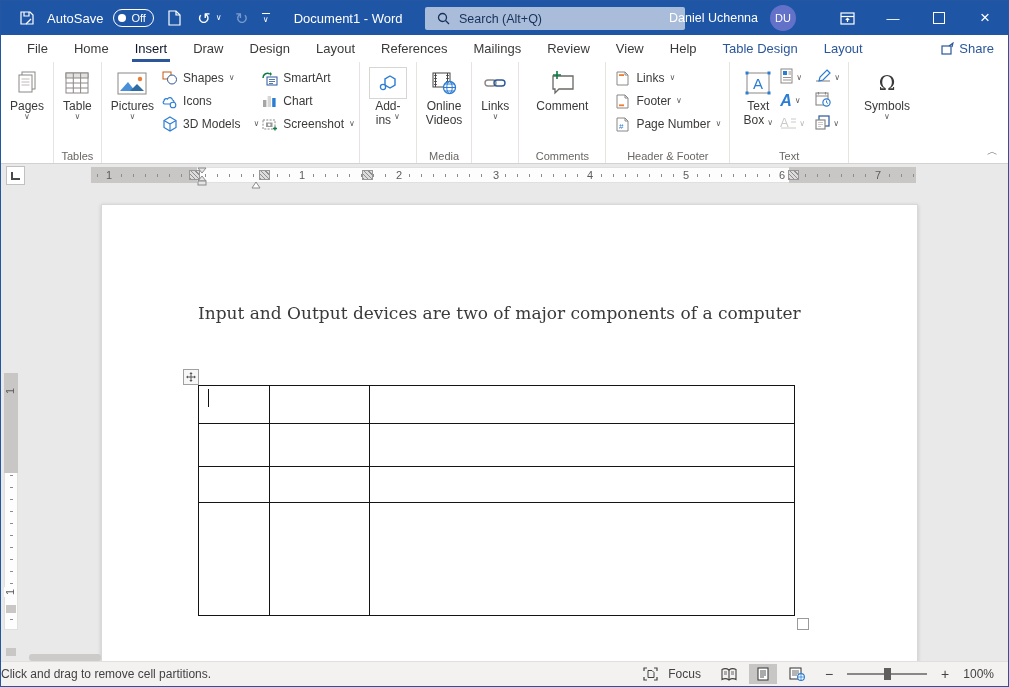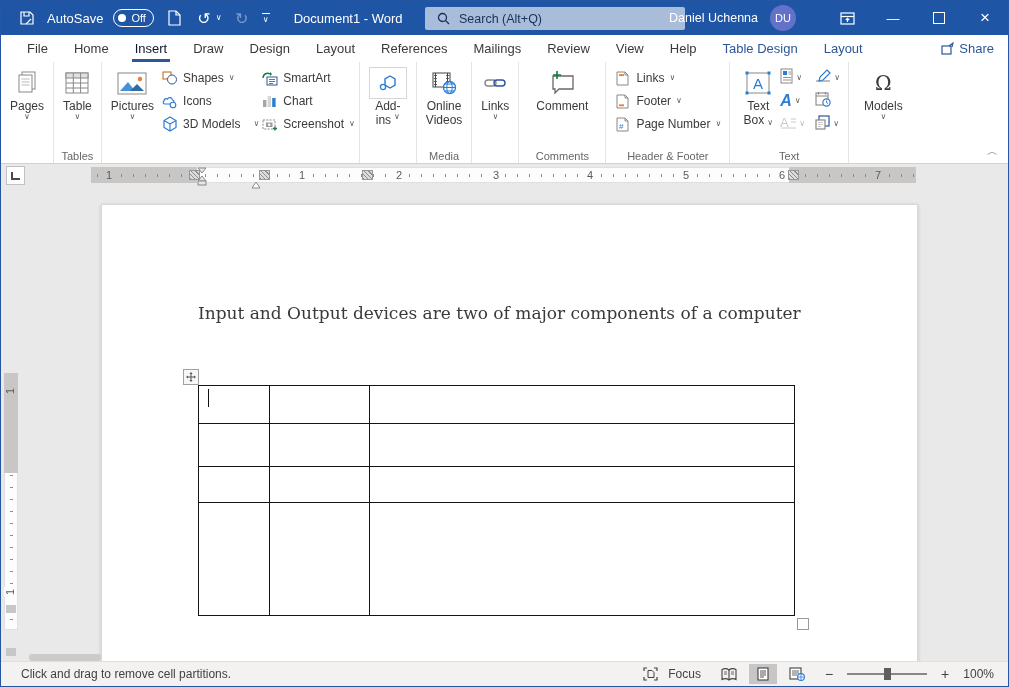--- a/index.html
+++ b/index.html
@@ -70,21 +70,21 @@
   .para div{white-space:nowrap}
   .dtable{position:absolute;left:96px;top:180px;border-collapse:collapse}
   .dtable td{border:1px solid #141414;padding:0;cursor:text}
   .movehandle{position:absolute;left:81px;top:164px;width:14px;height:14px;background:#f7f7f7;border:1px solid #a0a0a0;display:flex;align-items:center;justify-content:center;cursor:move}
   .resizehandle{position:absolute;left:695px;top:413px;width:10px;height:10px;background:#fff;border:1px solid #9a9a9a;cursor:nwse-resize}
   .caret{position:absolute;left:106px;top:184px;width:1px;height:18px;background:#111;animation:blink 1.06s steps(1) infinite}
   @keyframes blink{50%{opacity:0}}
   .hscroll-thumb{position:absolute;left:28px;bottom:1px;width:72px;height:7px;background:#cdcbc9;border-radius:3px}
   
   .statusbar{position:absolute;left:0;right:0;bottom:0;height:24px;background:#f3f2f1;border-top:1px solid #e1dfdd;display:flex;align-items:center;font-size:12px;color:#424242}
-  .sb-msg{padding-left:20px}
+  .sb-msg{padding-left:0}
   .sb-right{margin-left:auto;display:flex;align-items:center;gap:14px;padding-right:14px}
   .sb-views{display:flex;align-items:center;gap:6px}
   .sb-view{width:28px;height:20px;display:flex;align-items:center;justify-content:center}
   .sb-view.active{background:#c8c6c4}
   .focuswrap{display:flex;align-items:center;gap:10px}
   .ztrack{width:80px;height:2px;background:#8a8886;position:relative}
   .zthumb{position:absolute;left:37px;top:-5px;width:7px;height:12px;background:#605e5c}
   .zsign{font-size:14px;color:#424242;line-height:1}
 </style>
 </head>
@@ -481,21 +481,21 @@
       </div>
       <span class="glabel">Text</span>
     </div>
 
     <div class="rgroup" style="border-right:none;padding-left:10px;padding-right:10px">
       <div class="gbody">
         <div class="rbtn-lg">
           <span class="ric">
               <span class="omega">Ω</span>
             </span>
-          <span>Models</span>
+          <span>Symbols</span>
           <span class="chevg">∨</span>
         </div>
       </div>
     </div>
 
     <span class="collapse">︿</span>
   </div>
 
   <div class="rulerbar">
     <span class="tabsel">

